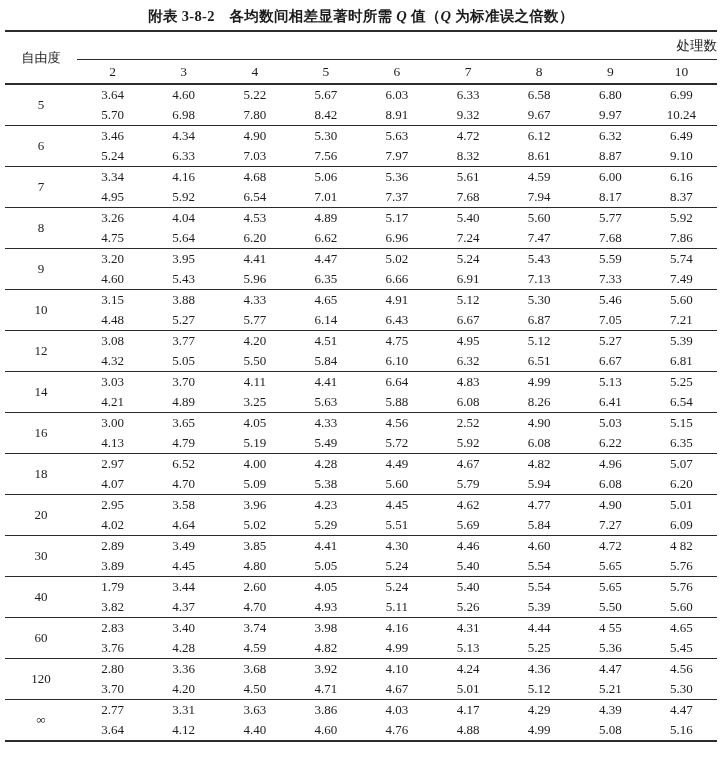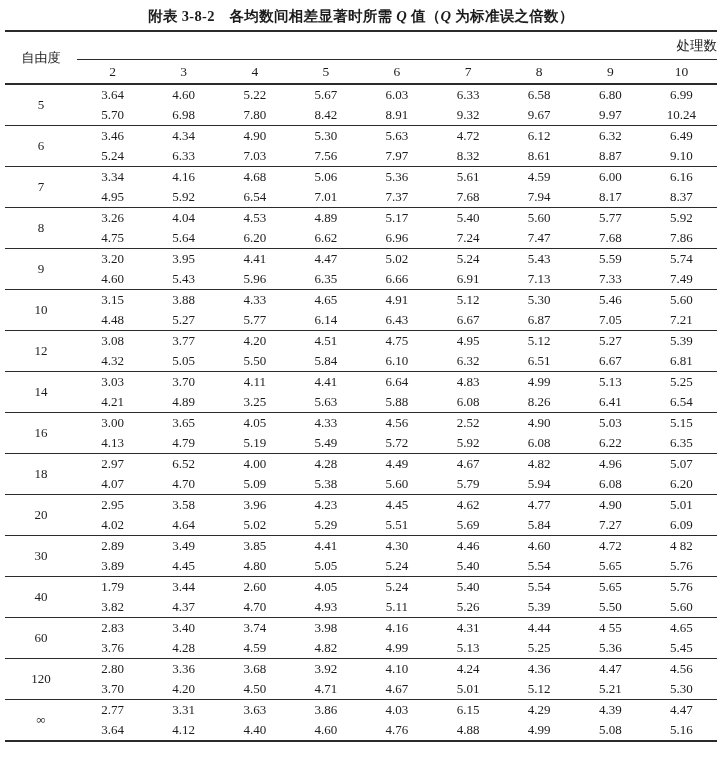--- a/index.html
+++ b/index.html
@@ -450,21 +450,21 @@
           <td>5.21</td>
           <td>5.30</td>
         </tr>
         <tr class="group-start">
           <td class="df-cell" rowspan="2">∞</td>
           <td>2.77</td>
           <td>3.31</td>
           <td>3.63</td>
           <td>3.86</td>
           <td>4.03</td>
-          <td>6.15</td>
+          <td>4.17</td>
           <td>4.29</td>
           <td>4.39</td>
           <td>4.47</td>
         </tr>
         <tr>
           <td>3.64</td>
           <td>4.12</td>
           <td>4.40</td>
           <td>4.60</td>
           <td>4.76</td>

